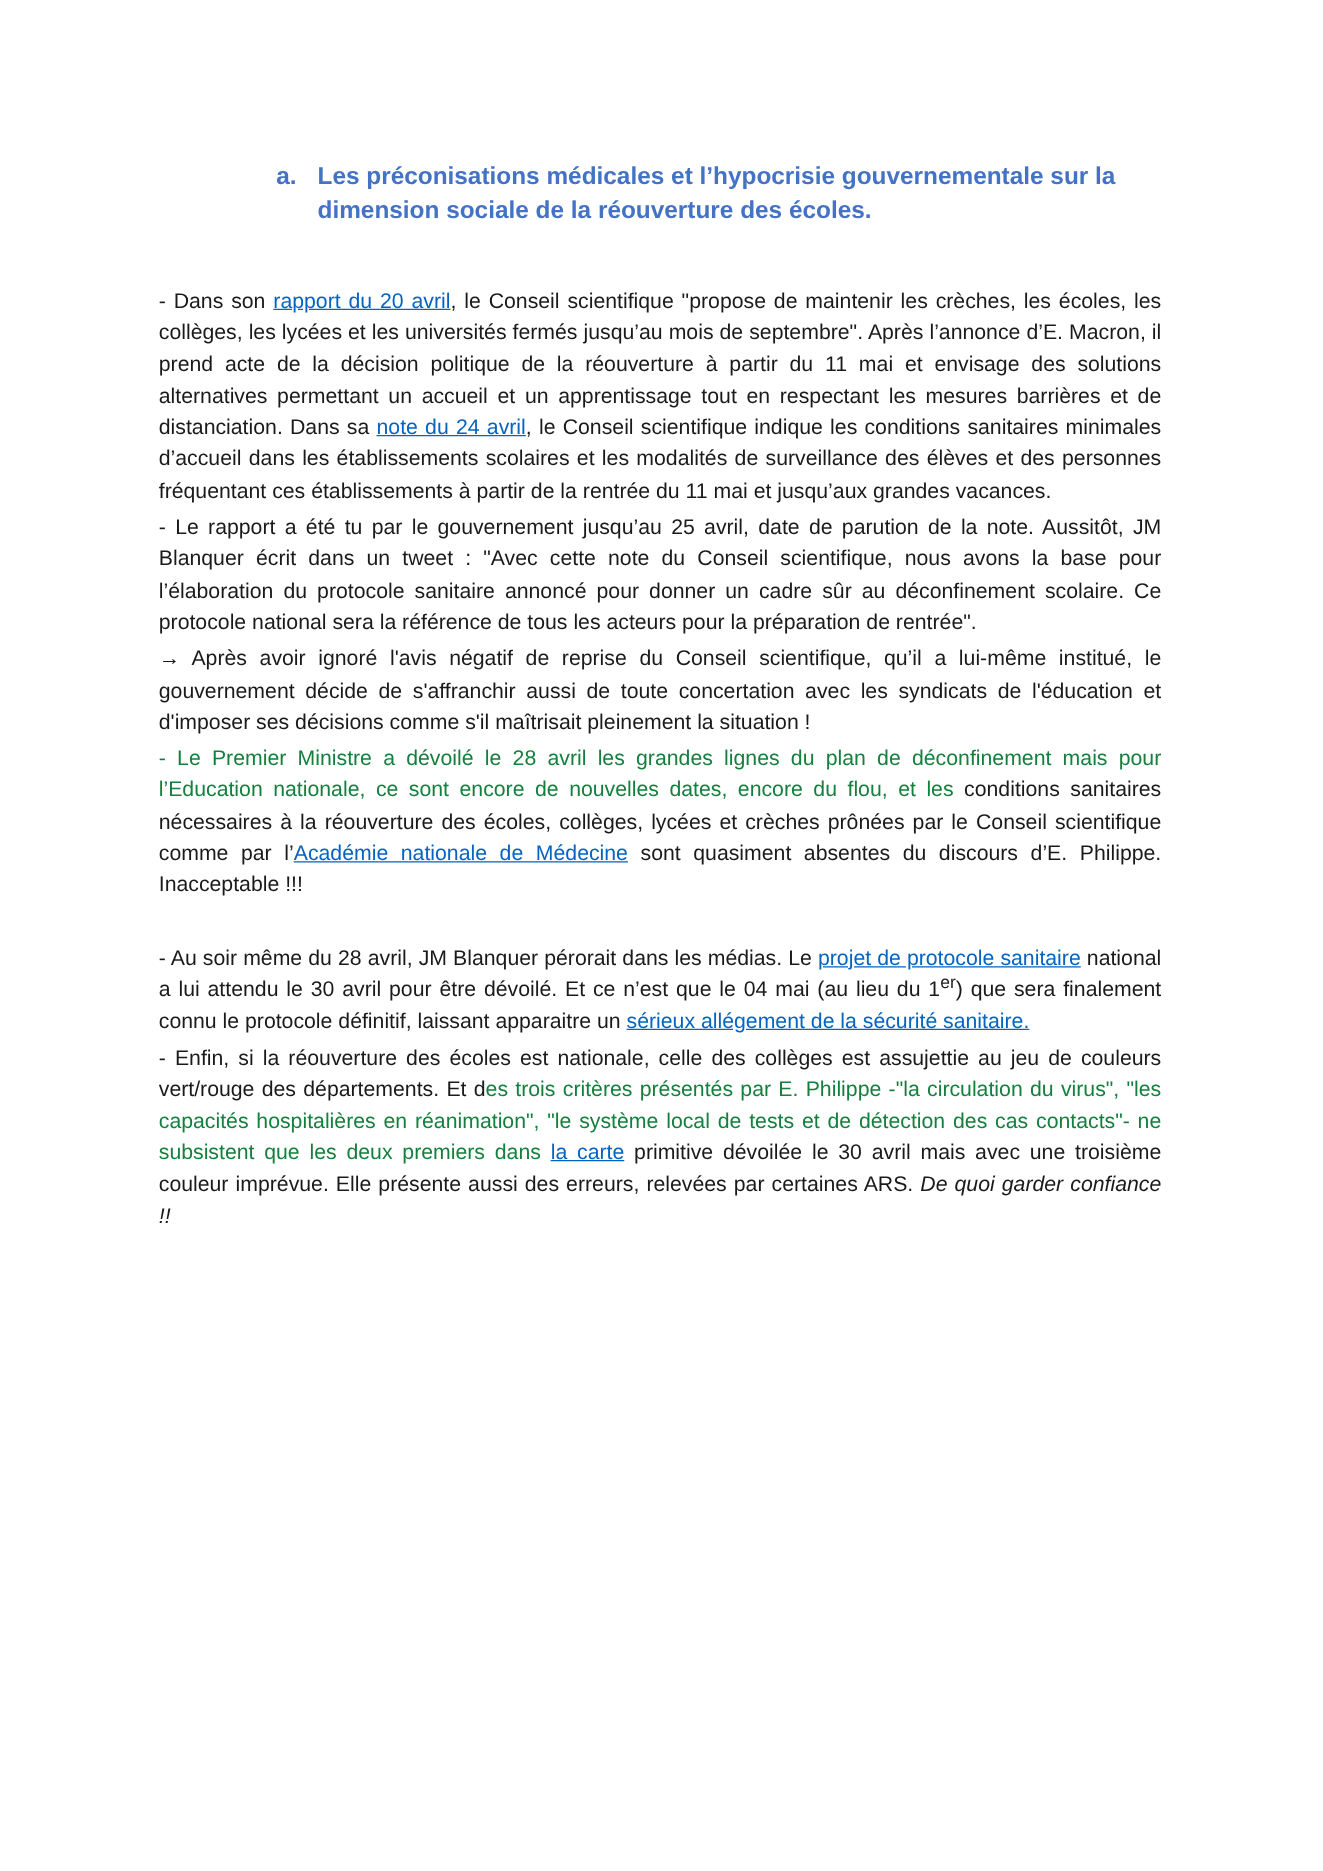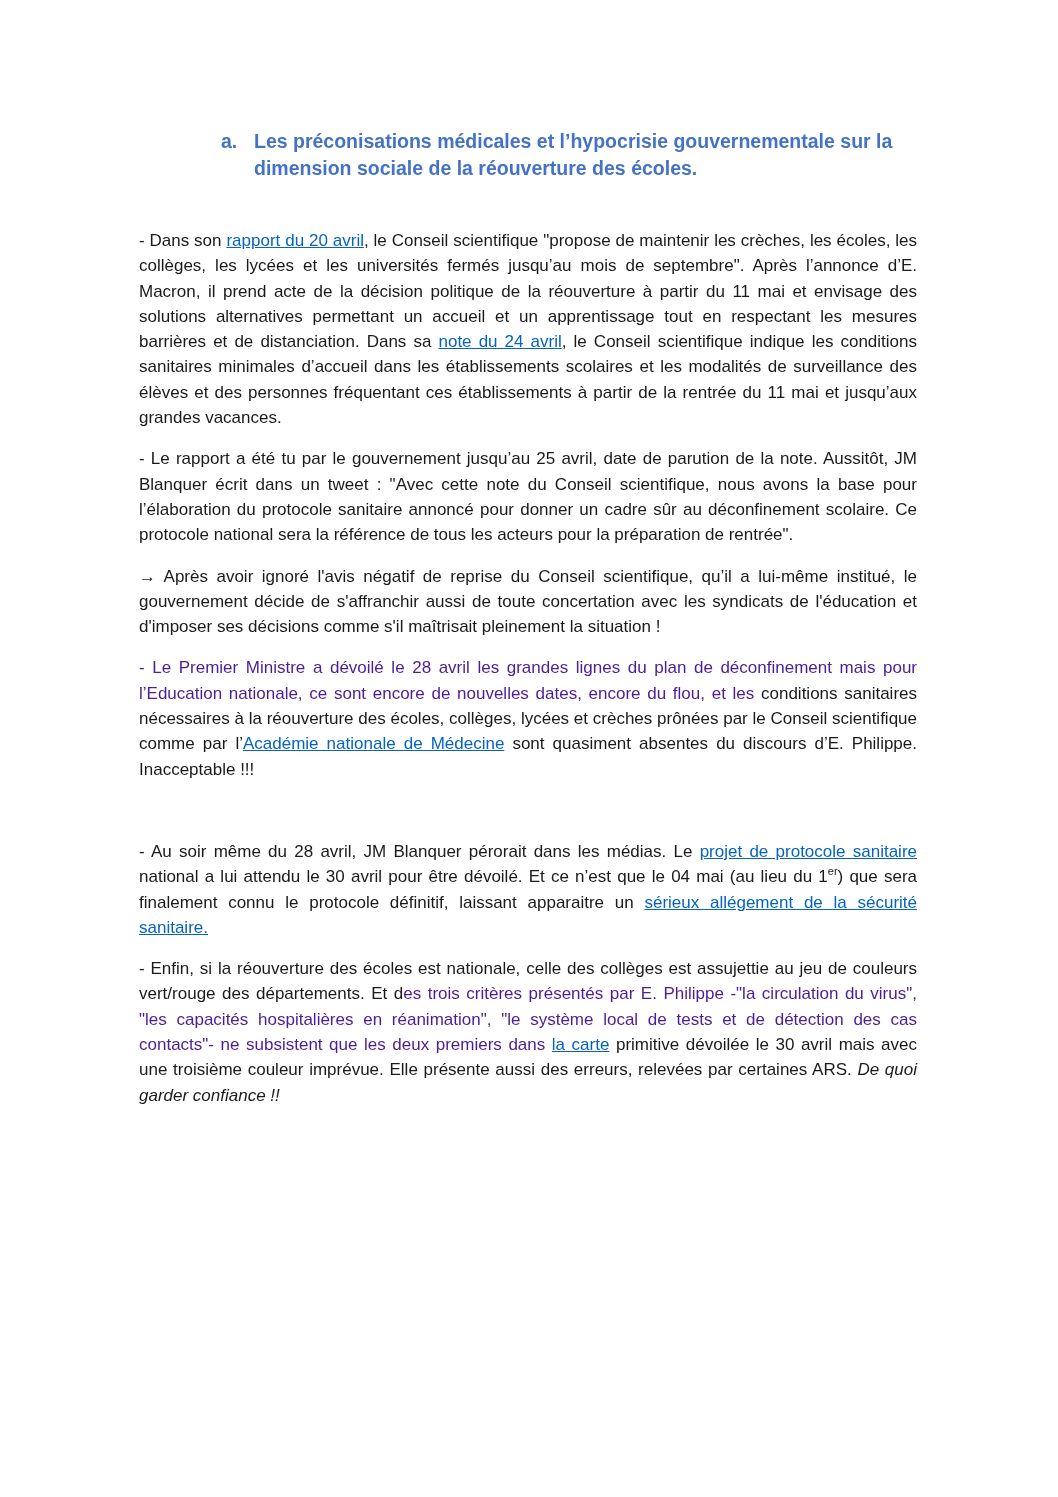--- a/index.html
+++ b/index.html
@@ -8,27 +8,27 @@
     position: absolute; left: 123px; top: 128px; width: 810px;
     font-family: "Liberation Sans", sans-serif;
     font-size: 17px; line-height: 25.3px; color: #1a1a1a;
   }
   .heading {
     color: #4472c4; font-weight: bold; font-size: 19.5px; line-height: 27px;
     margin: 0 0 46px 98px; display: flex;
   }
   .heading .num { width: 33px; flex: none; }
   .heading .txt { flex: 1; }
-  p { margin: 16px; text-align: justify; }
+  p { margin: 4px; text-align: justify; }
   .gap { height: 25px; }
   a.link { color: #0563c1; text-decoration: underline; }
-  .grey { color: #4c1d95; }
+  .grey { color: #15803d; }
   b { font-weight: normal; }
   i { font-style: italic; }
-  sup { font-size: 11px; line-height: 0; }
+  sup { font-size: 14px; line-height: 0; }
 </style>
 </head>
 <body>
 
 <div class="page">
   <div class="heading">
     <span class="num">a.</span>
     <span class="txt">Les préconisations médicales et l’hypocrisie gouvernementale sur la dimension sociale de la réouverture des écoles.</span>
   </div>
 

